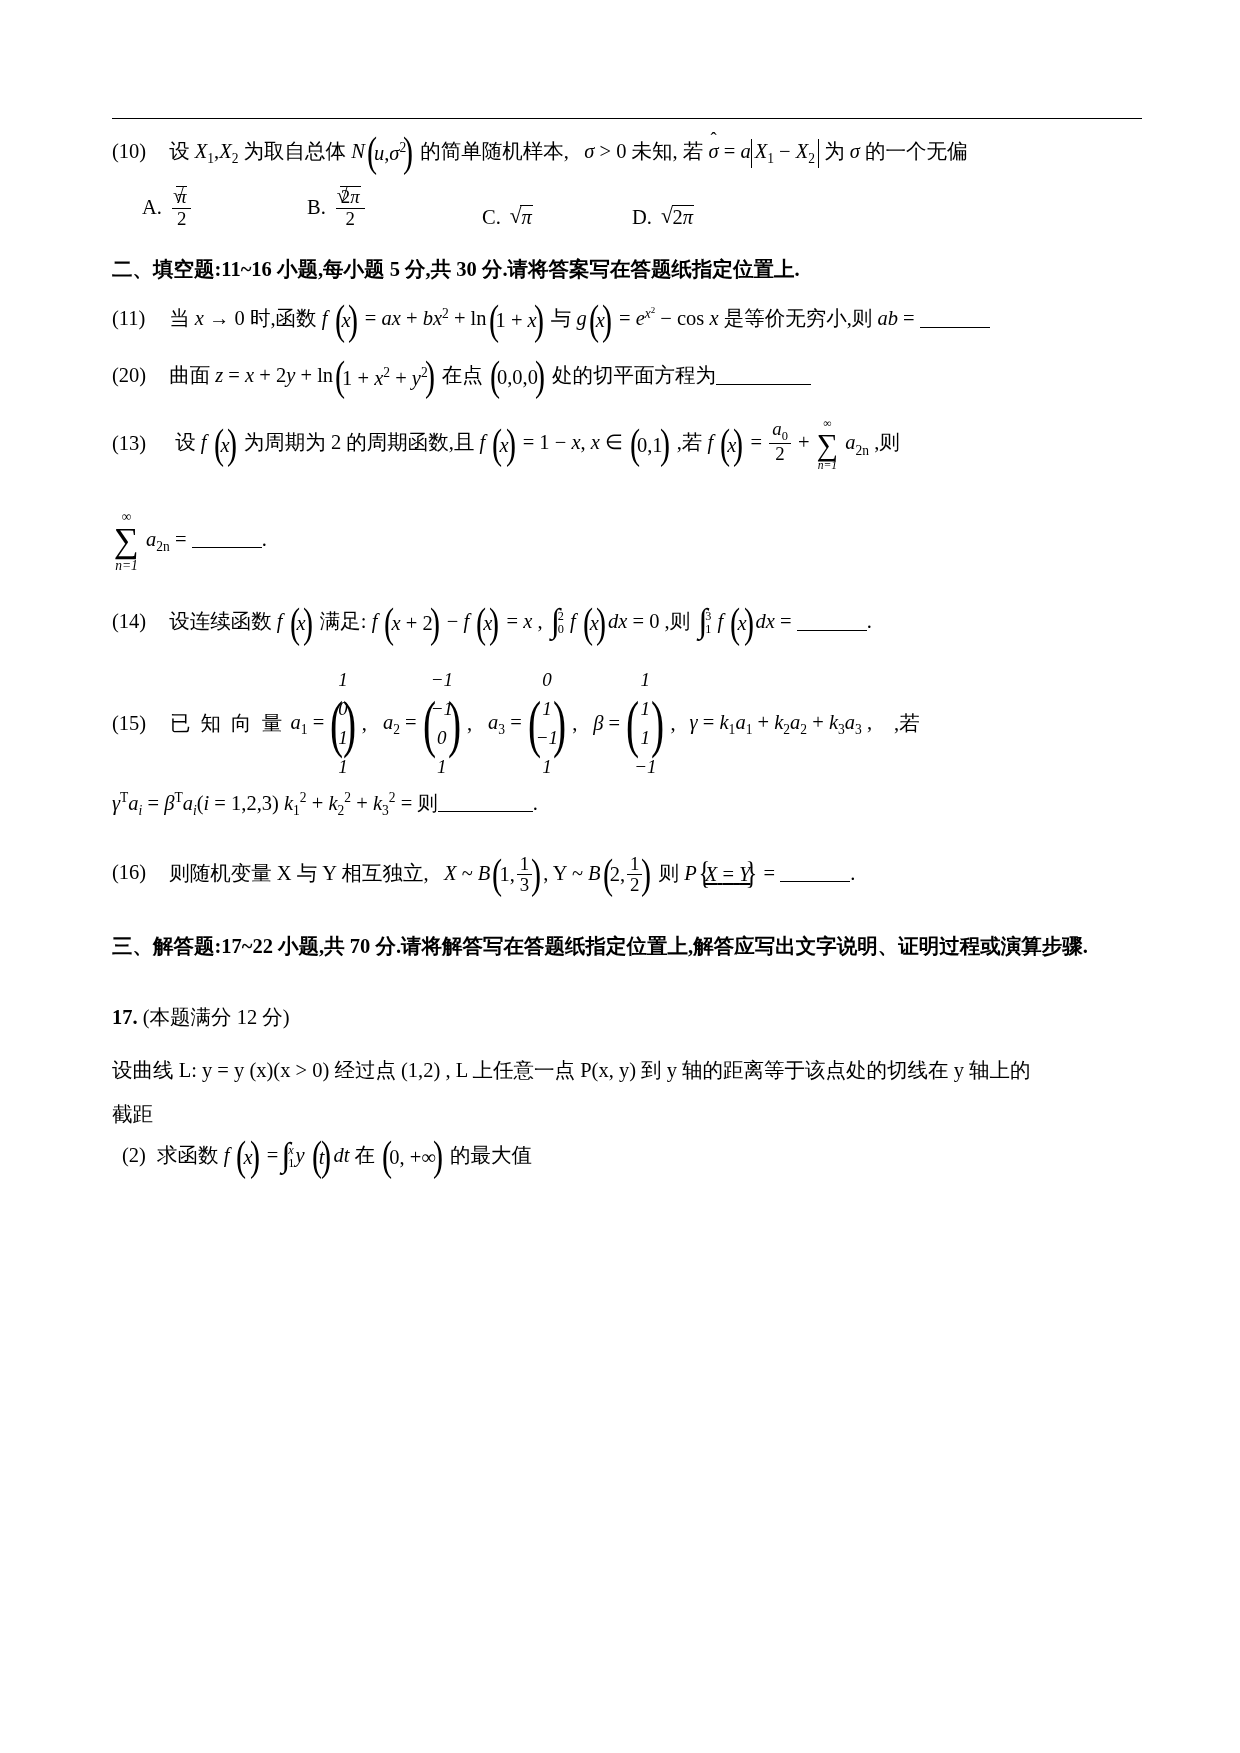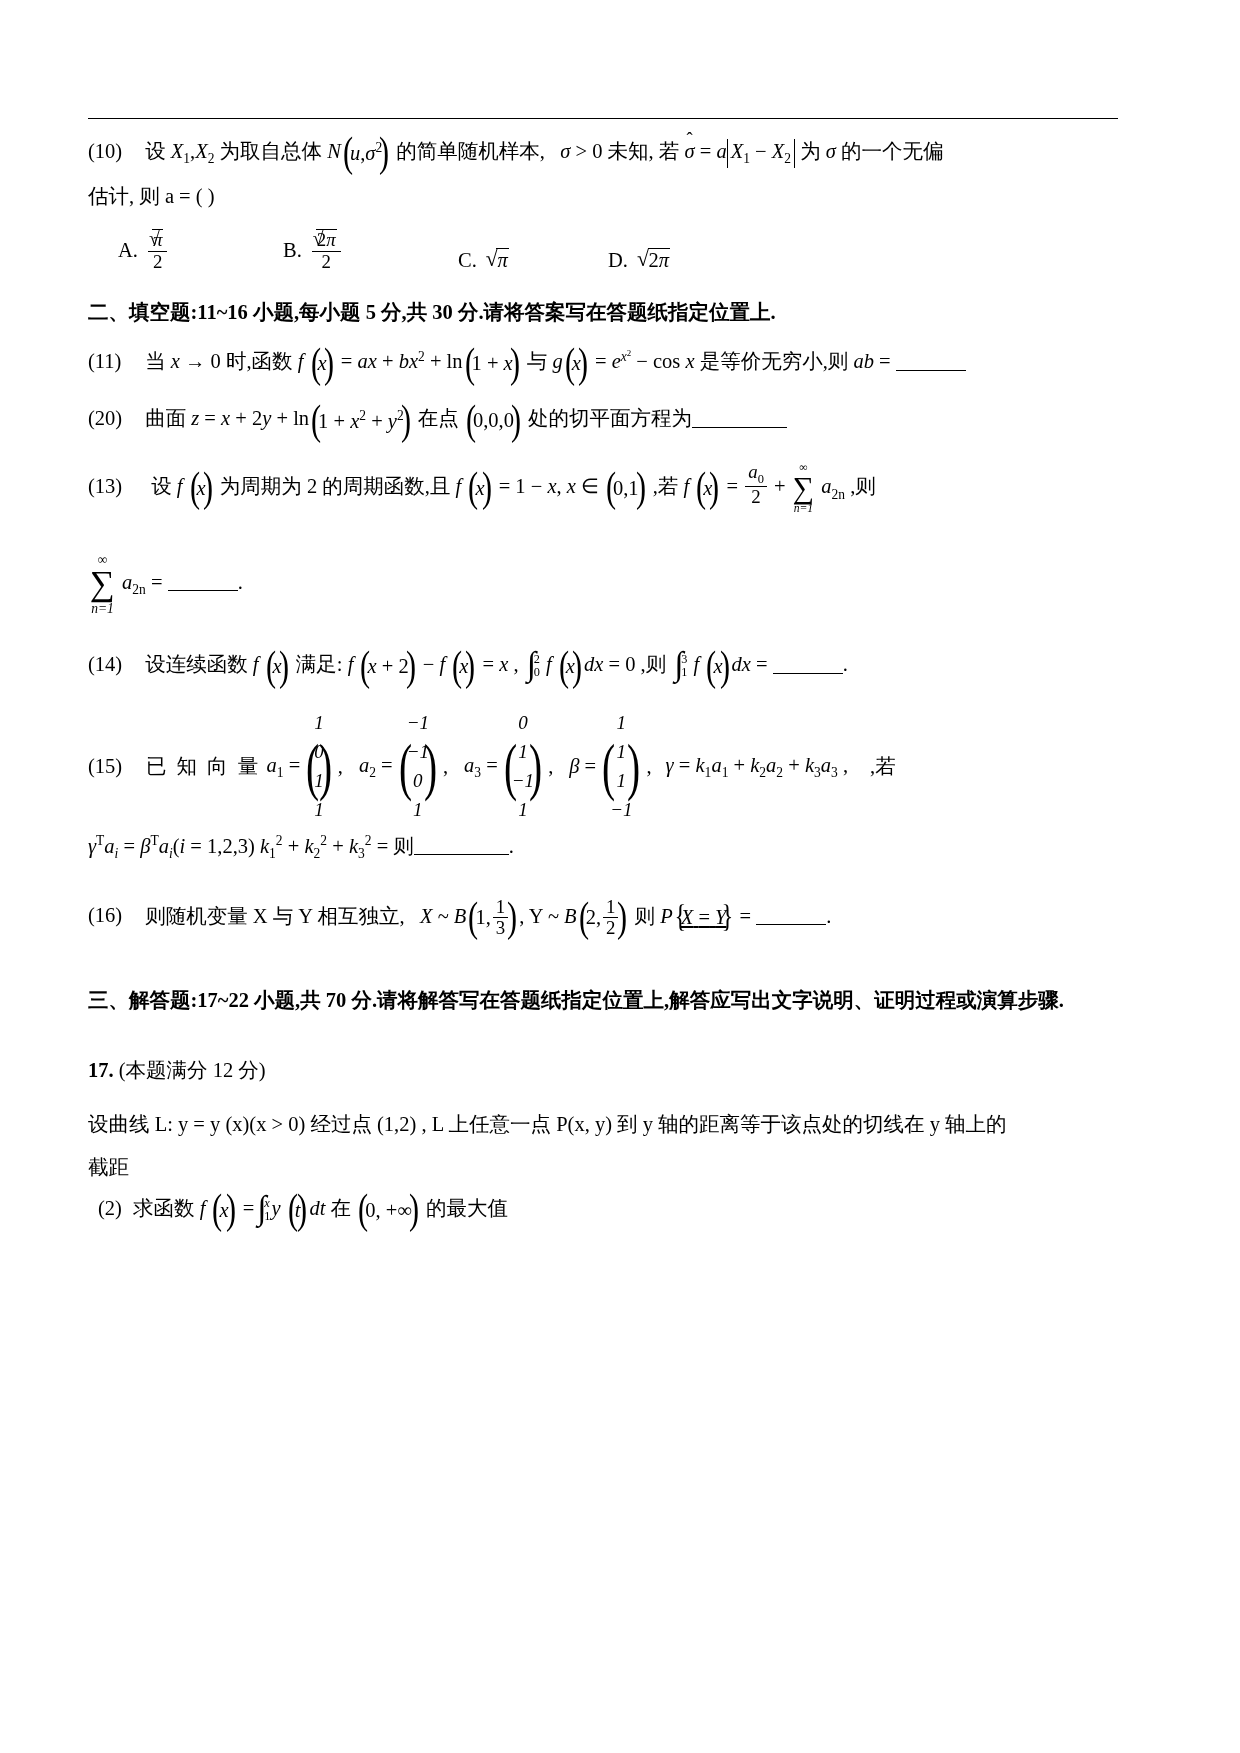--- a/index.html
+++ b/index.html
@@ -16,21 +16,21 @@
   }
   .page {
     position: relative;
     width: 1240px;
     height: 1753px;
     box-sizing: border-box;
     padding: 0;
   }
   .content {
     position: absolute;
-    left: 88px;
+    left: 112px;
     top: 118px;
     width: 1030px;
   }
   .rule {
     border-top: 1px solid #000;
     width: 1030px;
     margin: 0 0 18px 0;
     height: 0;
   }
   .line {
@@ -289,21 +289,20 @@
         <span>为取自总体</span>
         <i>N</i><span class="bigparen"><i>u</i>,<i>σ</i><sup class="n">2</sup></span>
         <span>的简单随机样本,</span>&nbsp;&nbsp;
         <i>σ</i> <span class="up">&gt;</span> <span class="up">0</span>
         <span>未知, 若</span>
         <span class="hatsig"><i>σ</i></span> <span class="up">=</span> <i>a</i><span class="abs"><i>X</i><sub class="n">1</sub> <span class="up">−</span> <i>X</i><sub class="n">2</sub></span>
         <span>为</span>
         <i>σ</i>
         <span>的一个无偏</span>
       </div>
-      <div class="line" style="margin-top:14px">估计, 则 a = (    )</div>
 
       <div class="opts">
         <div class="opt" style="margin-left:30px;width:165px">
           <span class="lbl">A.</span>
           <span class="frac">
             <span class="sqrt"><span class="rad"><i>π</i></span></span>
             <span class="den up">2</span>
           </span>
         </div>
         <div class="opt" style="width:175px">
@@ -416,21 +415,21 @@
       <div class="line">
         <span class="num">(16)</span>
         <span>则随机变量 X 与 Y 相互独立,</span>&nbsp;&nbsp;
         <i>X</i> <span class="up">~</span> <i>B</i><span class="bigparen"><span class="up">1,</span><span class="frac"><span class="up">1</span><span class="den up">3</span></span></span><span class="up">,</span>
         <span class="up">Y</span> <span class="up">~</span> <i>B</i><span class="bigparen"><span class="up">2,</span><span class="frac"><span class="up">1</span><span class="den up">2</span></span></span>
         <span>则</span>
         <i>P</i><span class="brace"><i>X</i> <span class="up">=</span> <i>Y</i></span> <span class="up">=</span> <span class="blank"></span>.
       </div>
     </div>
 
-    <div class="sec-head wrap" style="margin-top:44px">三、解答题:17~22 小题,共 70 分.请将解答写在答题纸指定位置上,解答应写出文字说明、证明过程或演算步骤.</div>
+    <div class="sec-head wrap" style="margin-top:34px">三、解答题:17~22 小题,共 70 分.请将解答写在答题纸指定位置上,解答应写出文字说明、证明过程或演算步骤.</div>
 
     <div class="q" style="margin-top:38px">
       <div class="line">
         <span class="bold">17.</span>
         <span>(本题满分 12 分)</span>
       </div>
       <div class="line" style="margin-top:24px">设曲线 L: y = y (x)(x &gt; 0) 经过点 (1,2) , L 上任意一点 P(x, y) 到 y 轴的距离等于该点处的切线在 y 轴上的</div>
       <div class="line" style="margin-top:14px">截距</div>
       <div class="line" style="margin-top:11px;margin-left:10px">
         <span>(2)</span>

